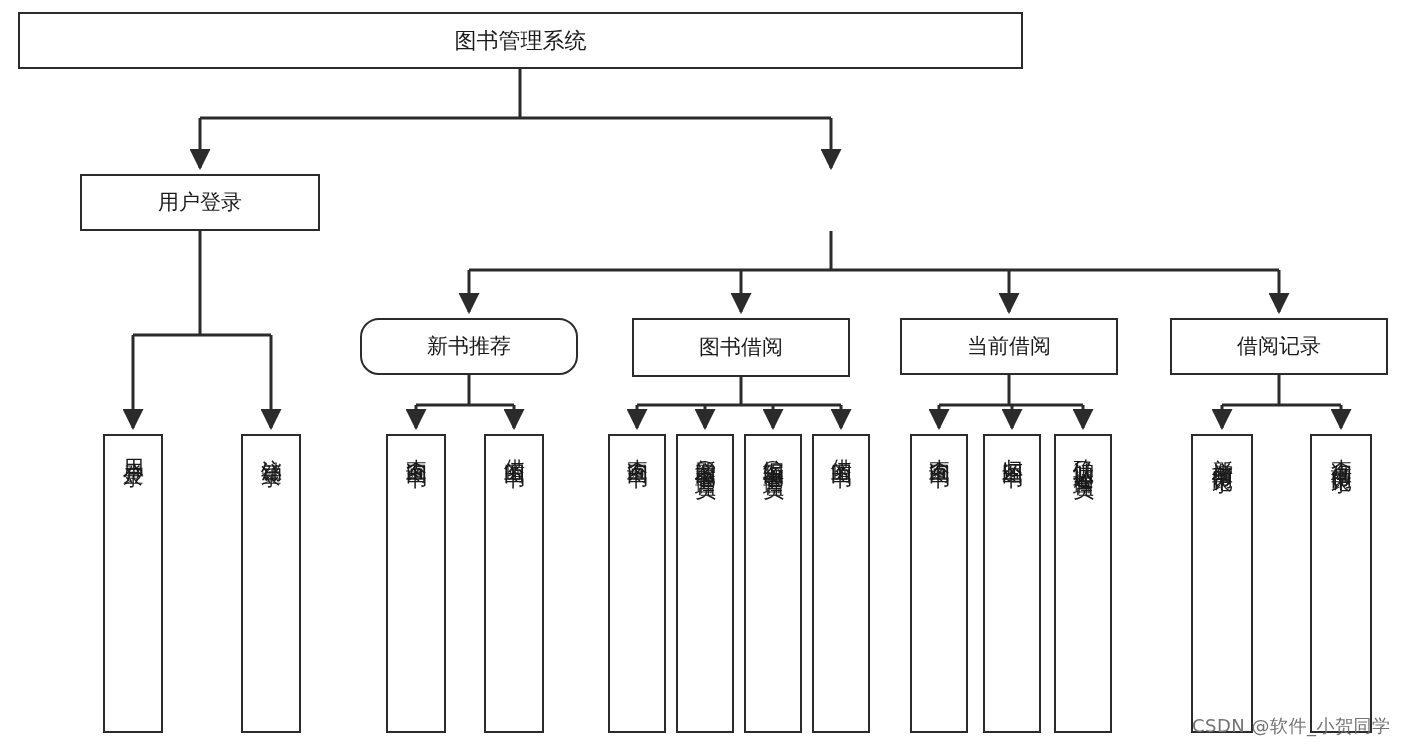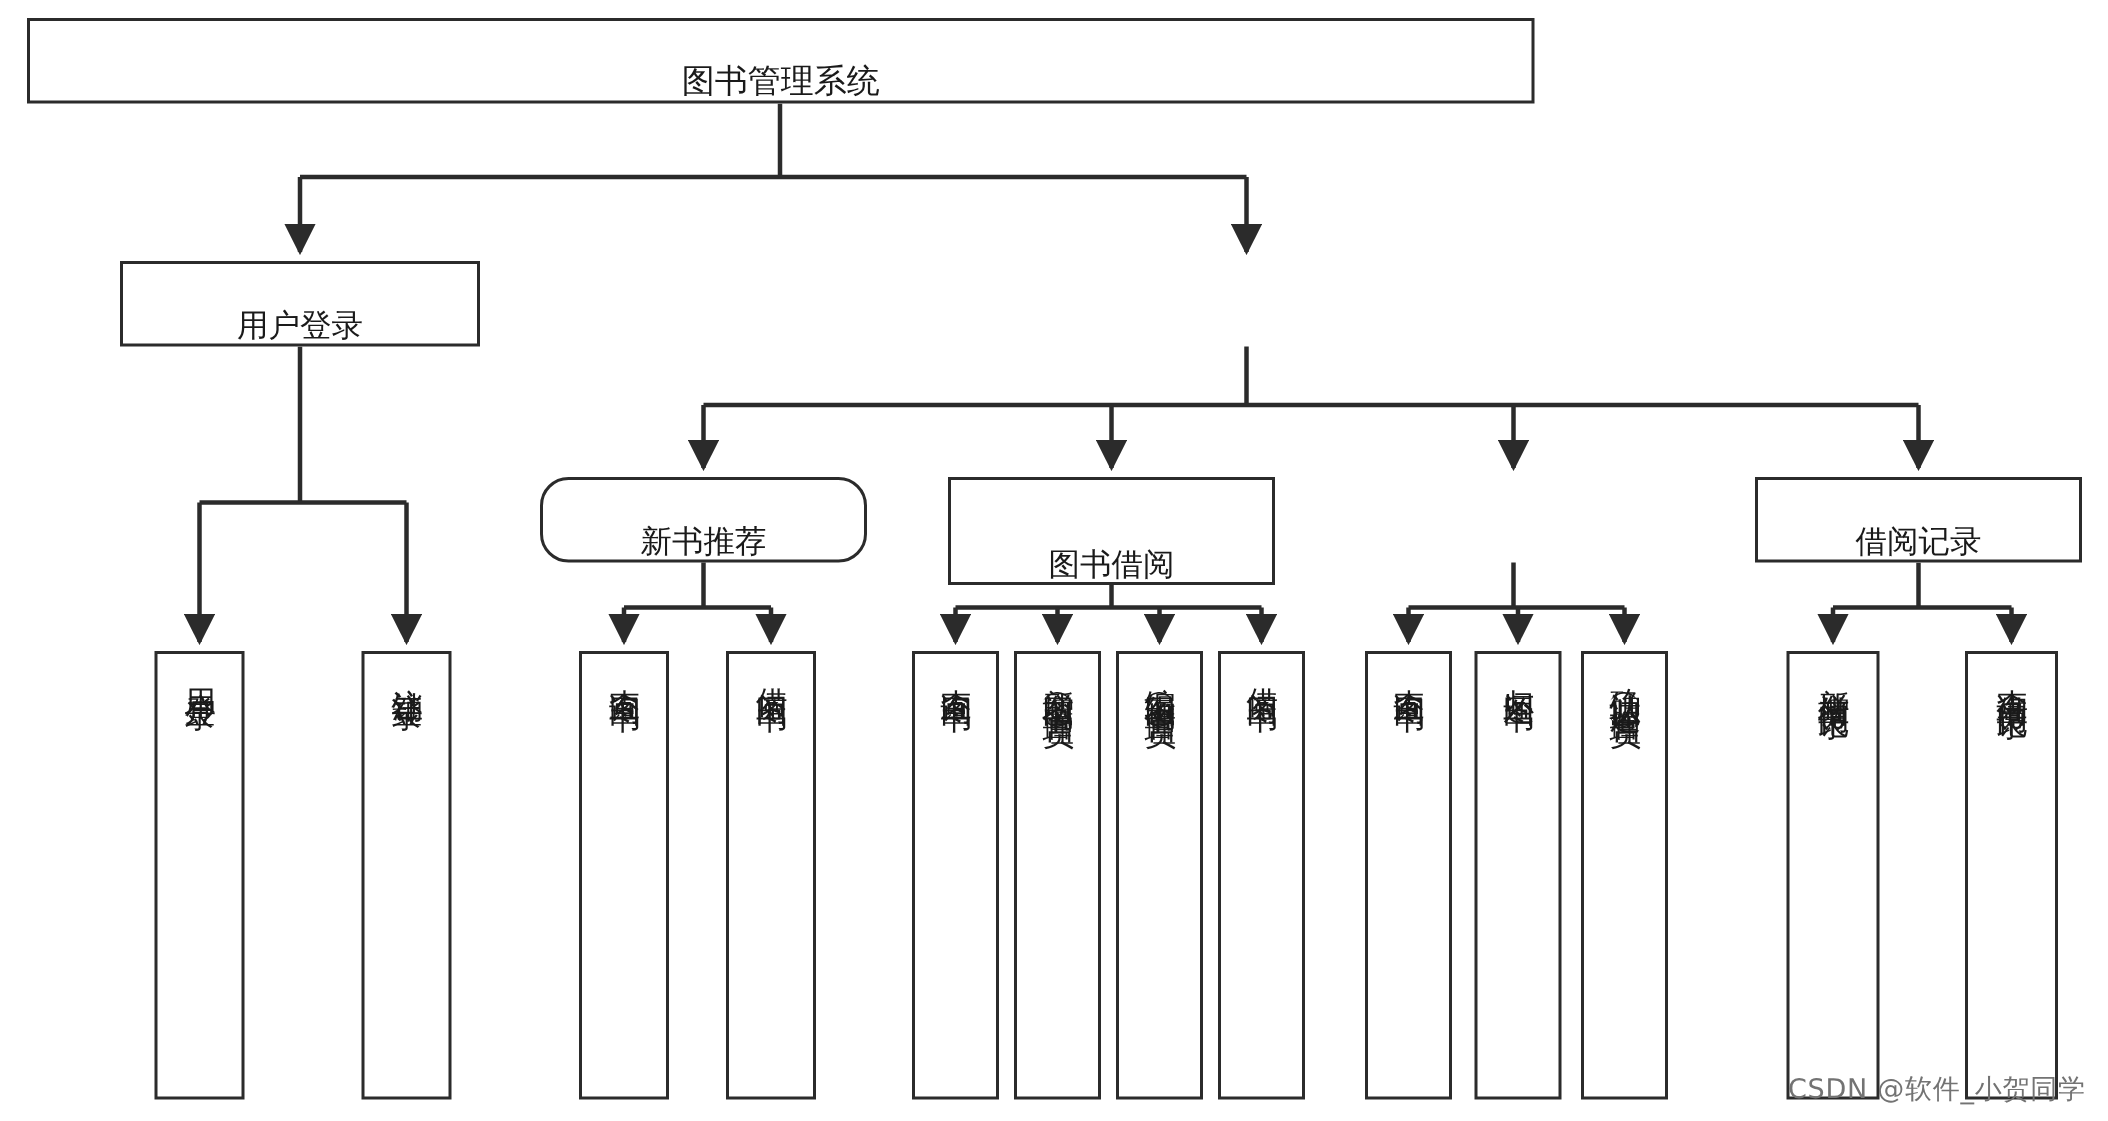--- a/index.html
+++ b/index.html
@@ -25,21 +25,21 @@
     width: 1405px;
     height: 747px;
     pointer-events: none;
   }
   .node {
     position: absolute;
     box-sizing: border-box;
     background: #ffffff;
     border: 2px solid #2b2b2b;
     display: flex;
-    align-items: flex-end;
+    align-items: center;
     justify-content: center;
     color: #1a1a1a;
     z-index: 2;
   }
   .node-label {
     display: block;
     text-align: center;
     line-height: 1.15;
     white-space: pre;
   }
@@ -133,22 +133,25 @@
     <span class="node-label">图书管理系统</span>
   </div>
 
   <div class="node lvl1" style="left:80px; top:174px; width:240px; height:57px;">
     <span class="node-label">用户登录</span>
   </div>
 
   <div class="node lvl2" style="left:360px; top:318px; width:218px; height:57px;border-radius:19px;">
     <span class="node-label">新书推荐</span>
   </div>
-  <div class="node lvl2" style="left:632px; top:318px; width:218px; height:72px;">
+  <div class="node lvl2" style="left:632px; top:318px; width:218px; height:59px;">
     <span class="node-label">图书借阅</span>
+  </div>
+  <div class="node lvl2" style="left:900px; top:318px; width:218px; height:57px;">
+    <span class="node-label">当前借阅</span>
   </div>
   <div class="node lvl2" style="left:1170px; top:318px; width:218px; height:57px;">
     <span class="node-label">借阅记录</span>
   </div>
 
   <div class="node leaf" style="left:103px; top:434px; width:60px; height:299px;">
     <span class="node-label">用户登录</span>
   </div>
   <div class="node leaf" style="left:241px; top:434px; width:60px; height:299px;">
     <span class="node-label">注销登录</span>

